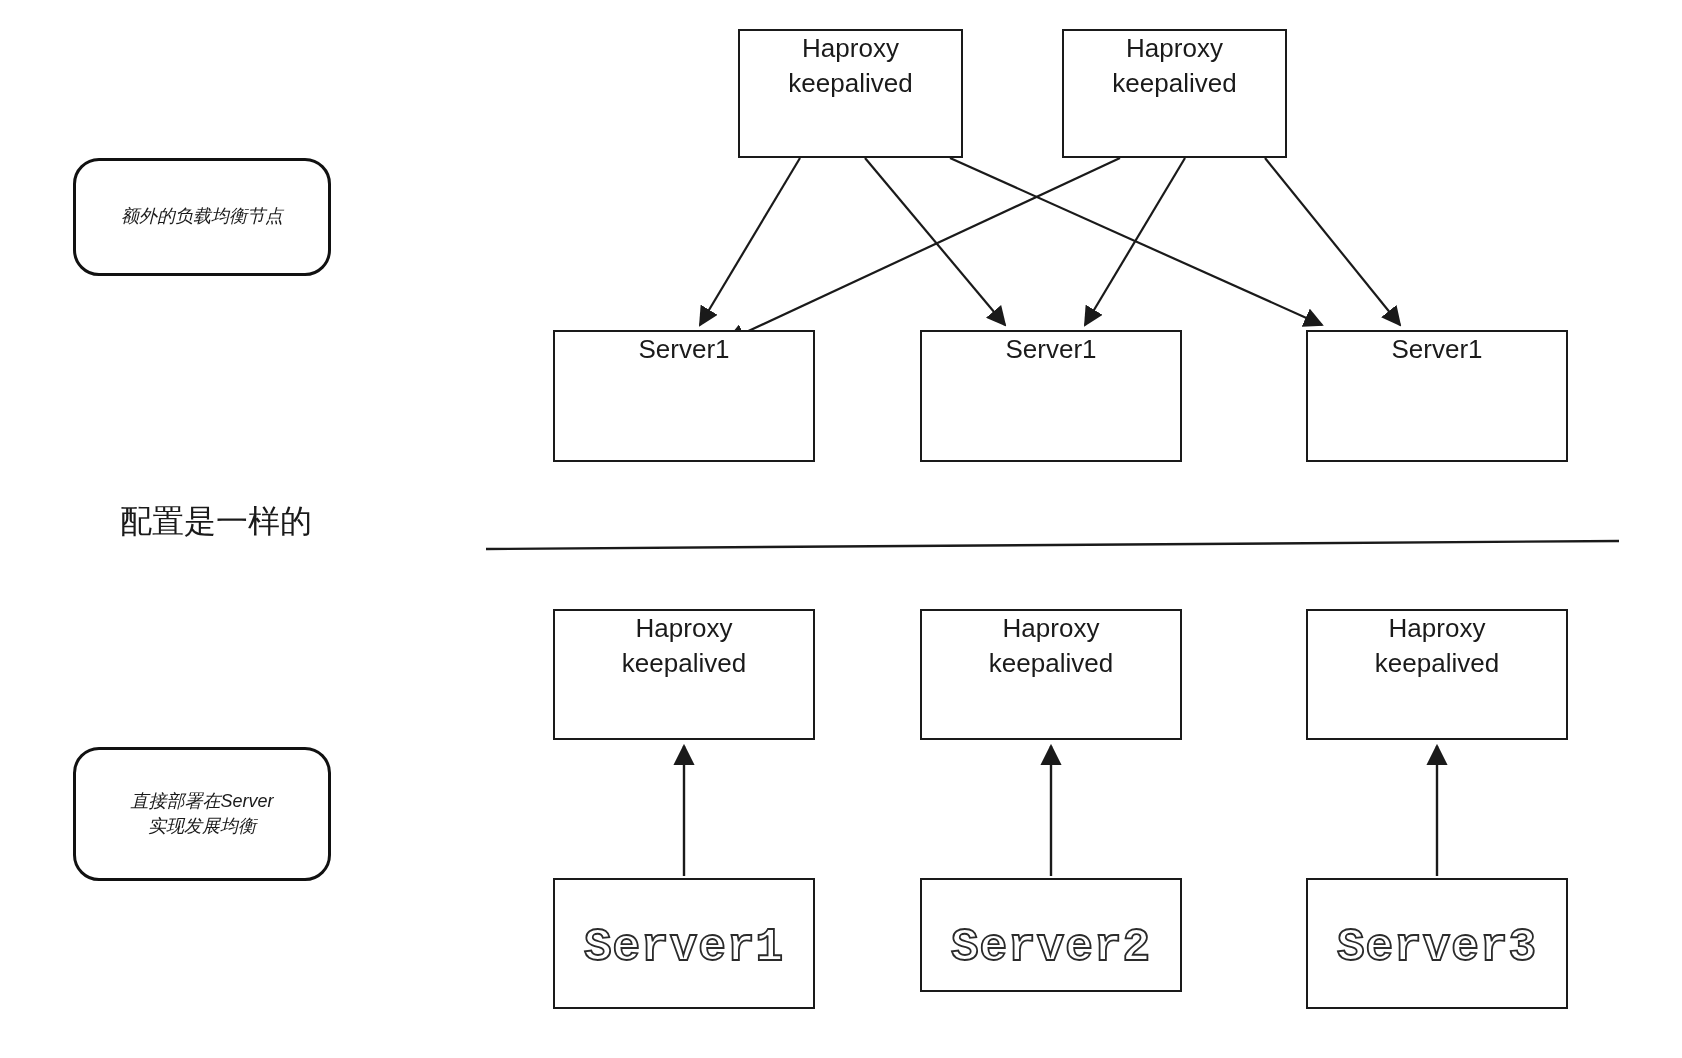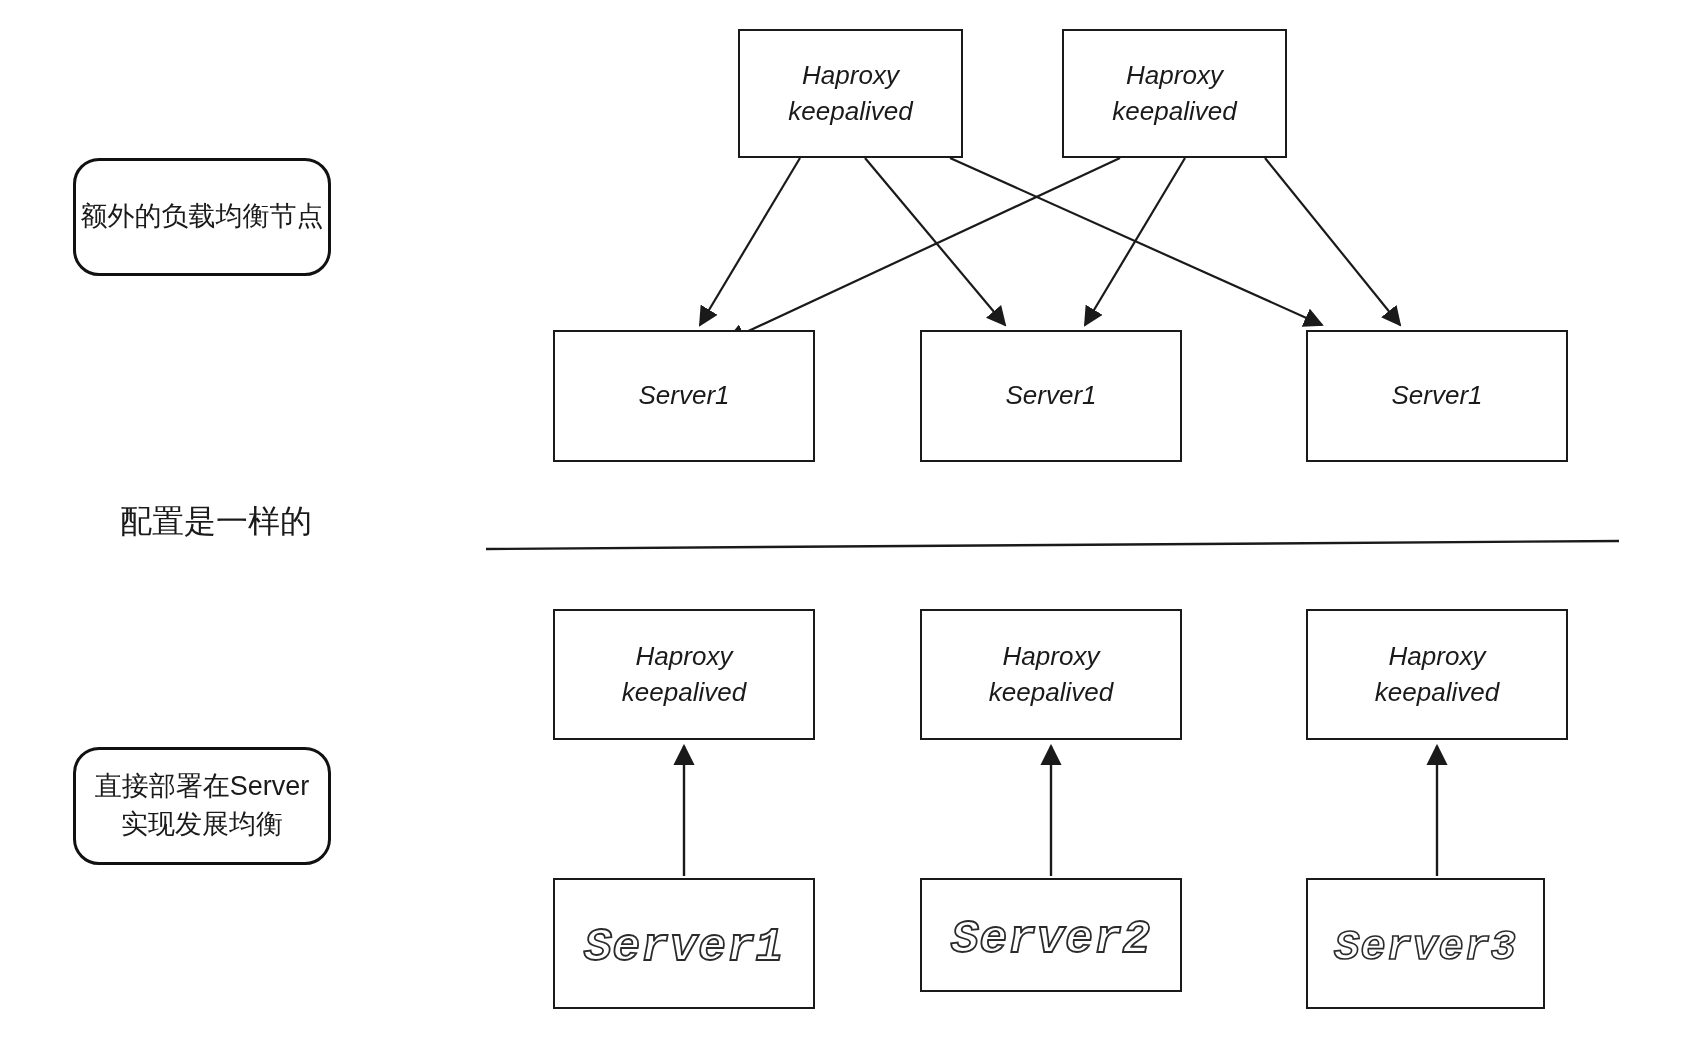--- a/index.html
+++ b/index.html
@@ -10,45 +10,44 @@
     background: #ffffff;
     font-family: "Liberation Sans", sans-serif;
     overflow: hidden;
   }
   .node {
     position: absolute;
     box-sizing: border-box;
     background: #ffffff;
     border: 2px solid #1a1a1a;
     display: flex;
-    align-items: center;
     justify-content: center;
     text-align: center;
     color: #1a1a1a;
     font-size: 26px;
     line-height: 1.35;
     white-space: pre-line;
     z-index: 2;
-    font-style: italic;
   }
   .callout {
     position: absolute;
     box-sizing: border-box;
     background: #ffffff;
     border: 3px solid #111111;
     border-radius: 26px;
     display: flex;
     align-items: center;
     justify-content: center;
     text-align: center;
     color: #1a1a1a;
-    font-size: 27px;
+    font-size: 18px;
     line-height: 1.4;
     white-space: pre-line;
     z-index: 2;
+    font-style: italic;
   }
   .floating-note {
     position: absolute;
     color: #1a1a1a;
     font-size: 32px;
     text-align: center;
     white-space: nowrap;
     z-index: 2;
   }
   .wire-layer {
@@ -96,21 +95,21 @@
   </svg>
 
   <div class="callout" style="left:73px; top:158px; width:258px; height:118px;">
     <span>额外的负载均衡节点</span>
   </div>
 
   <div class="floating-note" style="left:120px; top:500px; width:170px;">
     <span>配置是一样的</span>
   </div>
 
-  <div class="callout" style="left:73px; top:747px; width:258px; height:118px;">
+  <div class="callout" style="left:73px; top:747px; width:258px; height:134px;">
     <span>直接部署在Server
 实现发展均衡</span>
   </div>
 
   <div class="node" style="left:738px; top:29px; width:225px; height:129px;">
     <span>Haproxy
 keepalived</span>
   </div>
   <div class="node" style="left:1062px; top:29px; width:225px; height:129px;">
     <span>Haproxy
@@ -143,19 +142,19 @@
   <div class="node" style="left:553px; top:878px; width:262px; height:131px;">
     <svg class="outline-svg" width="258" height="127" viewBox="0 0 258 127" xmlns="http://www.w3.org/2000/svg">
       <text class="outline-text" x="129" y="80" text-anchor="middle">Server1</text>
     </svg>
   </div>
   <div class="node" style="left:920px; top:878px; width:262px; height:114px;">
     <svg class="outline-svg" width="258" height="127" viewBox="0 0 258 127" xmlns="http://www.w3.org/2000/svg">
       <text class="outline-text" x="129" y="80" text-anchor="middle">Server2</text>
     </svg>
   </div>
-  <div class="node" style="left:1306px; top:878px; width:239px; height:131px;">
+  <div class="node" style="left:1306px; top:878px; width:262px; height:131px;">
     <svg class="outline-svg" width="258" height="127" viewBox="0 0 258 127" xmlns="http://www.w3.org/2000/svg">
       <text class="outline-text" x="129" y="80" text-anchor="middle">Server3</text>
     </svg>
   </div>
 
 </div>
 
 </body></html>

